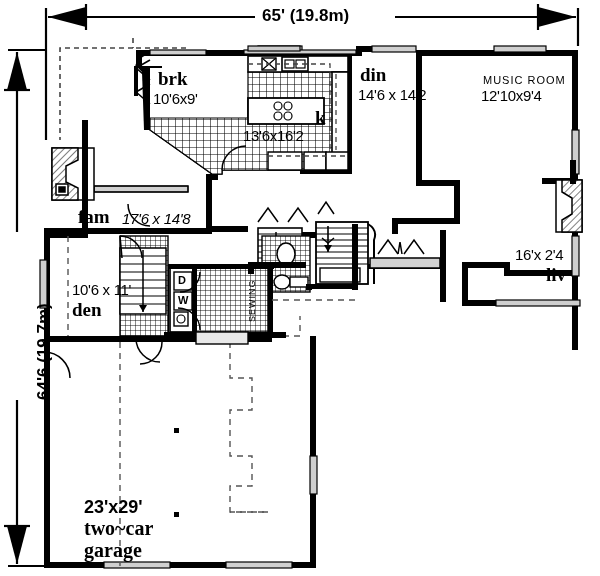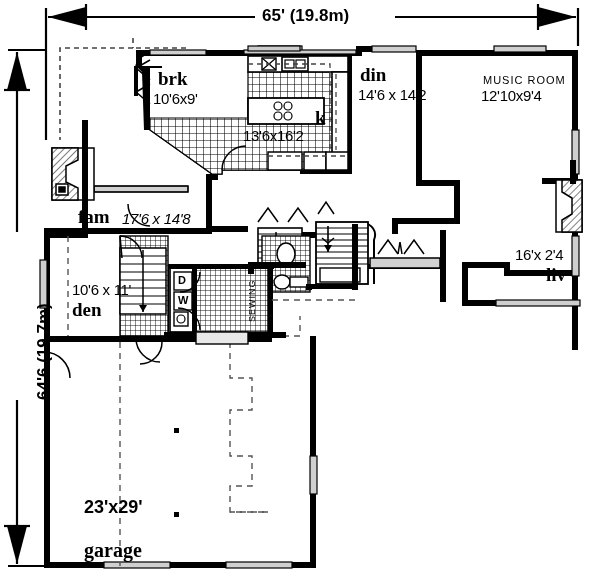--- a/index.html
+++ b/index.html
@@ -378,20 +378,21 @@
   <div class="lbl room-dim" style="left:515px;top:246px;">16'x 2'4</div>
   <div class="lbl room-name" style="left:546px;top:264px;">liv</div>
 
   <div class="lbl room-name" style="left:78px;top:206px;">fam</div>
   <div class="lbl room-dim" style="left:122px;top:210px;font-style:italic;">17'6 x 14'8</div>
 
   <div class="lbl room-dim" style="left:72px;top:281px;">10'6 x 11'</div>
   <div class="lbl room-name" style="left:72px;top:299px;">den</div>
 
   <div class="lbl gar-dim" style="left:84px;top:497px;">23'x29'</div>
+  <div class="lbl gar-name" style="left:84px;top:517px;">two~car</div>
   <div class="lbl gar-name" style="left:84px;top:539px;">garage</div>
 
   <div class="lbl tiny" style="left:178px;top:274px;font-size:11px;">D</div>
   <div class="lbl tiny" style="left:178px;top:294px;font-size:11px;">W</div>
 
   <div class="lbl vert-txt" style="left:247px;top:322px;">SEWING</div>
 
 </div>
 
 </body></html>

